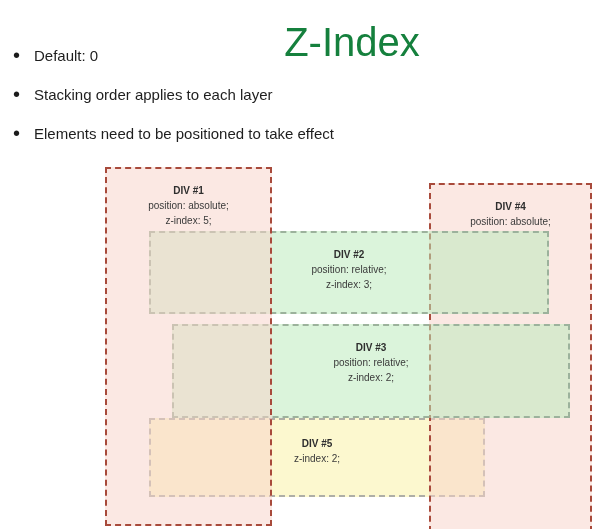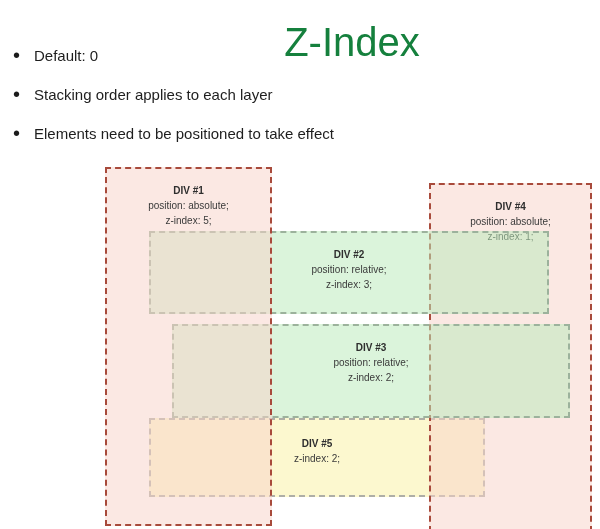--- a/index.html
+++ b/index.html
@@ -113,21 +113,20 @@
   <div class="stage">
 
     <div class="zbox yellowbox box-div5">
       <div class="zbox-head">DIV #5</div>
       <div>z-index: 2;</div>
     </div>
 
     <div class="zbox pinkbox box-div4">
       <div class="zbox-head">DIV #4</div>
       <div>position: absolute;</div>
-      <div>z-index: 1;</div>
     </div>
 
     <div class="zbox greenbox box-div3">
       <div class="zbox-head">DIV #3</div>
       <div>position: relative;</div>
       <div>z-index: 2;</div>
     </div>
 
     <div class="zbox greenbox box-div2">
       <div class="zbox-head">DIV #2</div>

